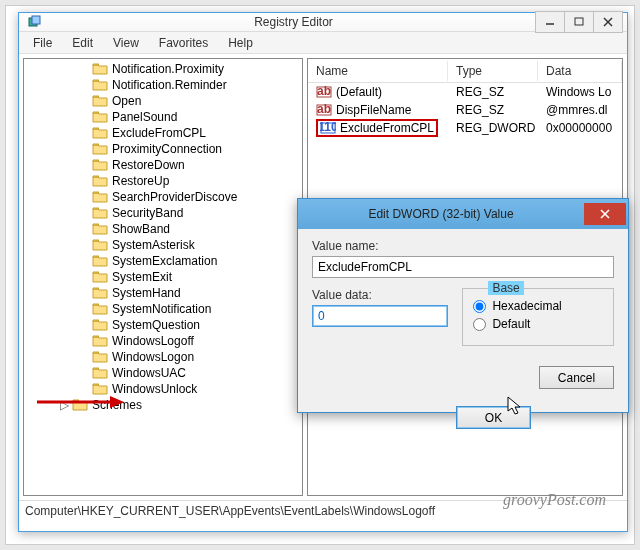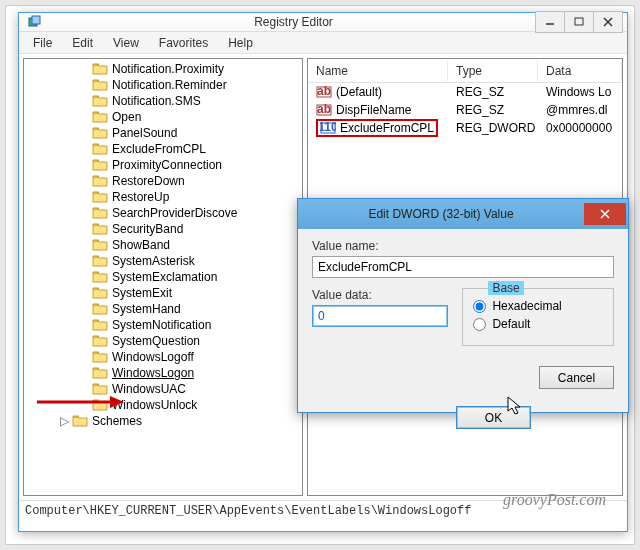--- a/index.html
+++ b/index.html
@@ -36,21 +36,21 @@
 
 .list-rows { flex: 1; overflow: hidden; }
 .row { display: flex; align-items: center; height: 18px; }
 .row .cell { padding: 1px 8px; white-space: nowrap; overflow: hidden; }
 .row .cell.name { width: 140px; display: flex; align-items: center; }
 .row .cell.type { width: 90px; }
 .row .cell.data { flex: 1; }
 .val-icon { width: 16px; height: 14px; margin-right: 4px; flex-shrink: 0; }
 .boxed-wrap { border: 2px solid #cc0000; display: inline-flex; align-items: center; padding: 0 2px; }
 
-.statusbar { height: 20px; border-top: 1px solid #ddd; padding: 2px 6px; color: #333; display: flex; align-items: center; font-family: Liberation Mono, monospace; }
+.statusbar { height: 20px; border-top: 1px solid #ddd; padding: 2px 6px; color: #333; display: flex; align-items: center; }
 
 
 .dialog { position: absolute; left: 291px; top: 192px; width: 332px; height: 215px; background: #f0f0f0; border: 1px solid #3a8ccc; box-shadow: 0 3px 12px rgba(0,0,0,0.4); z-index: 10; }
 .dlg-title { height: 30px; background: linear-gradient(#76b9e9,#5fa8dd); display: flex; align-items: center; color: #fff; }
 .dlg-title-text { flex: 1; text-align: center; color: #222; font-size: 12px; }
 .dlg-close { width: 42px; height: 22px; background: #c84031; color: #fff; display: flex; align-items: center; justify-content: center; margin-right: 2px; }
 .dlg-body { padding: 10px 14px; }
 .dlg-label { color: #333; margin-bottom: 3px; }
 .dlg-input { width: 100%; border: 1px solid #a0a0a0; padding: 3px 5px; background: #fff; margin-bottom: 10px; font-size: 12px; }
 .dlg-input.focused { border: 1px solid #4a9de0; box-shadow: inset 0 0 0 1px #8fc7ee; }
@@ -126,27 +126,20 @@
                   <path d="M1 3 L6 3 L7 4 L15 4 L15 12 L1 12 Z" fill="#ffe08a" stroke="#c8a030"></path>
                   <path d="M1 3 L6 3 L7 2 L1 2 Z" fill="#ffd060" stroke="#c8a030"></path>
                 </svg></span>
               <span class="tree-label">Notification.Reminder</span>
             </div>
             <div class="tree-item" style="padding-left: 60px;">
               <span class="folder-icon"><svg width="16" height="14" viewBox="0 0 16 14">
                   <path d="M1 3 L6 3 L7 4 L15 4 L15 12 L1 12 Z" fill="#ffe08a" stroke="#c8a030"></path>
                   <path d="M1 3 L6 3 L7 2 L1 2 Z" fill="#ffd060" stroke="#c8a030"></path>
                 </svg></span>
-              <span class="tree-label">Notification.SMS</span>
-            </div>
-            <div class="tree-item" style="padding-left: 60px;">
-              <span class="folder-icon"><svg width="16" height="14" viewBox="0 0 16 14">
-                  <path d="M1 3 L6 3 L7 4 L15 4 L15 12 L1 12 Z" fill="#ffe08a" stroke="#c8a030"></path>
-                  <path d="M1 3 L6 3 L7 2 L1 2 Z" fill="#ffd060" stroke="#c8a030"></path>
-                </svg></span>
               <span class="tree-label">Open</span>
             </div>
             <div class="tree-item" style="padding-left: 60px;">
               <span class="folder-icon"><svg width="16" height="14" viewBox="0 0 16 14">
                   <path d="M1 3 L6 3 L7 4 L15 4 L15 12 L1 12 Z" fill="#ffe08a" stroke="#c8a030"></path>
                   <path d="M1 3 L6 3 L7 2 L1 2 Z" fill="#ffd060" stroke="#c8a030"></path>
                 </svg></span>
               <span class="tree-label">PanelSound</span>
             </div>
             <div class="tree-item" style="padding-left: 60px;">
@@ -240,21 +233,21 @@
                 </svg></span>
               <span class="tree-label">SystemQuestion</span>
             </div>
             <div class="tree-item" style="padding-left: 60px;">
               <span class="folder-icon"><svg width="16" height="14" viewBox="0 0 16 14">
                   <path d="M1 3 L6 3 L7 4 L15 4 L15 12 L1 12 Z" fill="#ffe08a" stroke="#c8a030"></path>
                   <path d="M1 3 L6 3 L7 2 L1 2 Z" fill="#ffd060" stroke="#c8a030"></path>
                 </svg></span>
               <span class="tree-label">WindowsLogoff</span>
             </div>
-            <div class="tree-item" style="padding-left: 60px; text-decoration: underline;">
+            <div class="tree-item" style="padding-left: 60px;">
               <span class="folder-icon"><svg width="16" height="14" viewBox="0 0 16 14">
                   <path d="M1 3 L6 3 L7 4 L15 4 L15 12 L1 12 Z" fill="#ffe08a" stroke="#c8a030"></path>
                   <path d="M1 3 L6 3 L7 2 L1 2 Z" fill="#ffd060" stroke="#c8a030"></path>
                 </svg></span>
               <span class="tree-label">WindowsLogon</span>
             </div>
             <div class="tree-item" style="padding-left: 60px;">
               <span class="folder-icon"><svg width="16" height="14" viewBox="0 0 16 14">
                   <path d="M1 3 L6 3 L7 4 L15 4 L15 12 L1 12 Z" fill="#ffe08a" stroke="#c8a030"></path>
                   <path d="M1 3 L6 3 L7 2 L1 2 Z" fill="#ffd060" stroke="#c8a030"></path>

